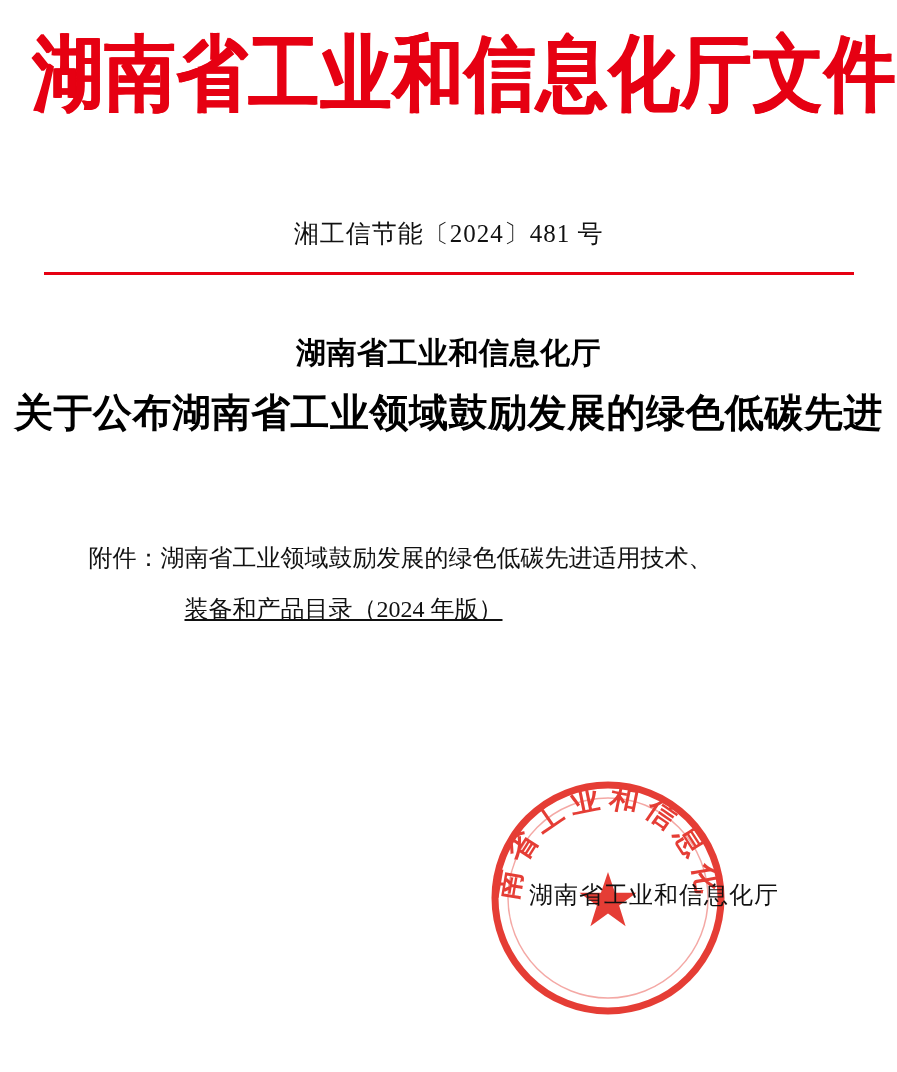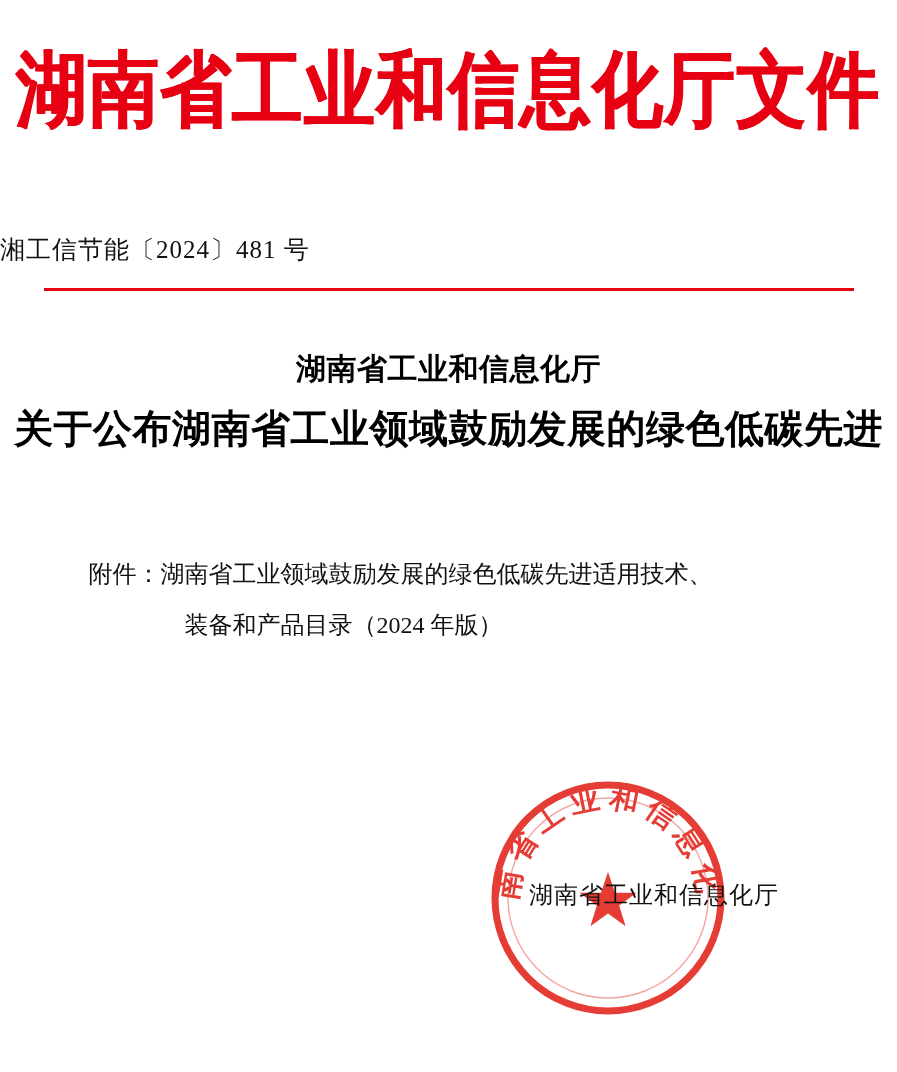--- a/index.html
+++ b/index.html
@@ -14,38 +14,39 @@
     position: relative;
     width: 897px;
     height: 1072px;
     margin: 0 auto;
     background: #ffffff;
     overflow: hidden;
   }
 
   
   .masthead {
-    text-align: center;
-    padding-top: 44px;
+    text-align: right;
+    padding-top: 28px;
   }
   .masthead-title {
     color: #e60012;
     font-family: "Liberation Serif", "DejaVu Serif", serif;
     font-weight: 700;
     font-size: 70px;
     letter-spacing: 2px;
     line-height: 1.15;
     white-space: nowrap;
     transform: scaleY(1.18);
     transform-origin: center top;
     text-shadow: 1px 0 0 #e60012, -1px 0 0 #e60012;
   }
 
   
   .doc-number {
+    text-align: center;
     margin-top: 108px;
     font-size: 25px;
     color: #111;
     letter-spacing: 1px;
   }
 
   
   .red-rule {
     width: 810px;
     height: 3px;
@@ -81,20 +82,21 @@
     text-align: justify;
   }
   .attachment .indent {
     display: block;
     text-indent: 0;
     padding-left: 0;
   }
   .attachment .second {
     display: block;
     padding-left: 96px;
+    text-decoration: underline;
   }
 
   
   .sign-area {
     position: absolute;
     right: 118px;
     top: 868px;
     text-align: center;
     font-size: 24px;
     color: #111;

